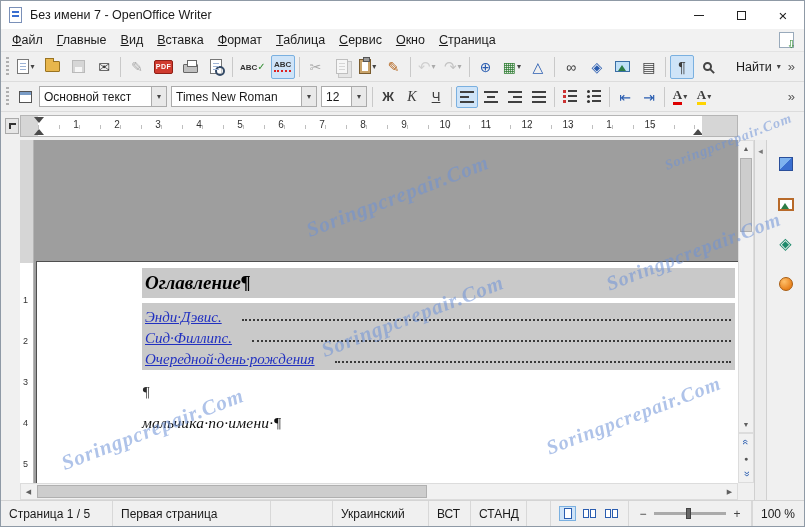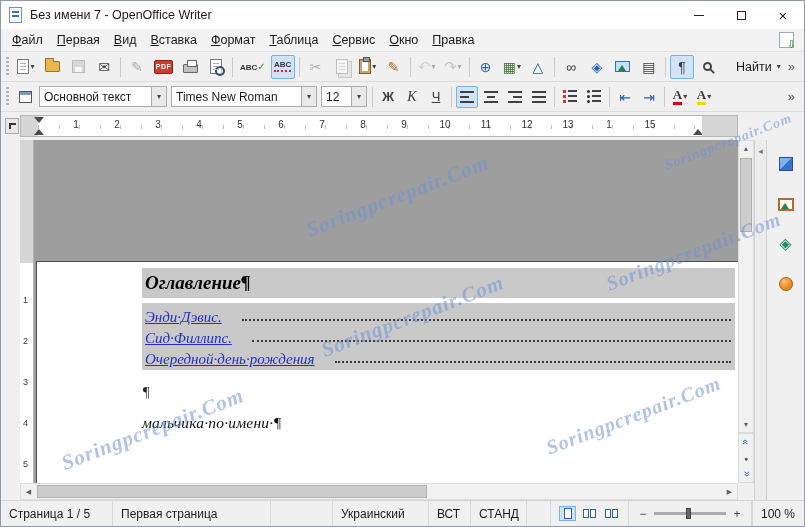--- a/index.html
+++ b/index.html
@@ -171,28 +171,28 @@
         </div>
       <div class="wbtn">
           <span class="max-g"></span>
         </div>
       <div class="wbtn">×</div>
     </div>
   </div>
 
   <div class="menubar">
     <span class="mi">Файл</span>
-    <span class="mi">Первая</span>
+    <span class="mi">Главные</span>
     <span class="mi">Вид</span>
     <span class="mi">Вставка</span>
     <span class="mi">Формат</span>
     <span class="mi">Таблица</span>
     <span class="mi">Сервис</span>
     <span class="mi">Окно</span>
-    <span class="mi">Правка</span>
+    <span class="mi">Страница</span>
     <span class="mspacer"></span>
     <span class="update-ic">
         <span>⇩</span>
       </span>
   </div>
 
   <div class="toolbar">
     <span class="grip"></span>
     <div class="tbtn">
         <span class="i-sheet"></span>

